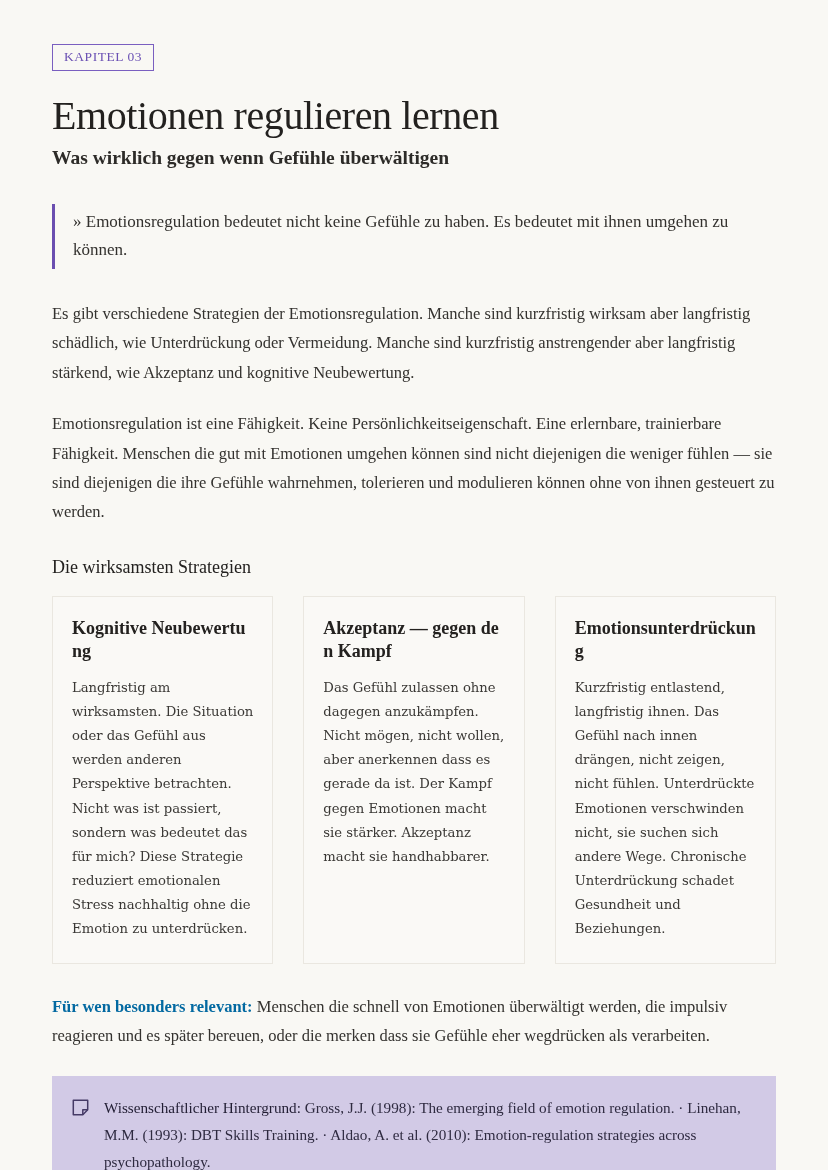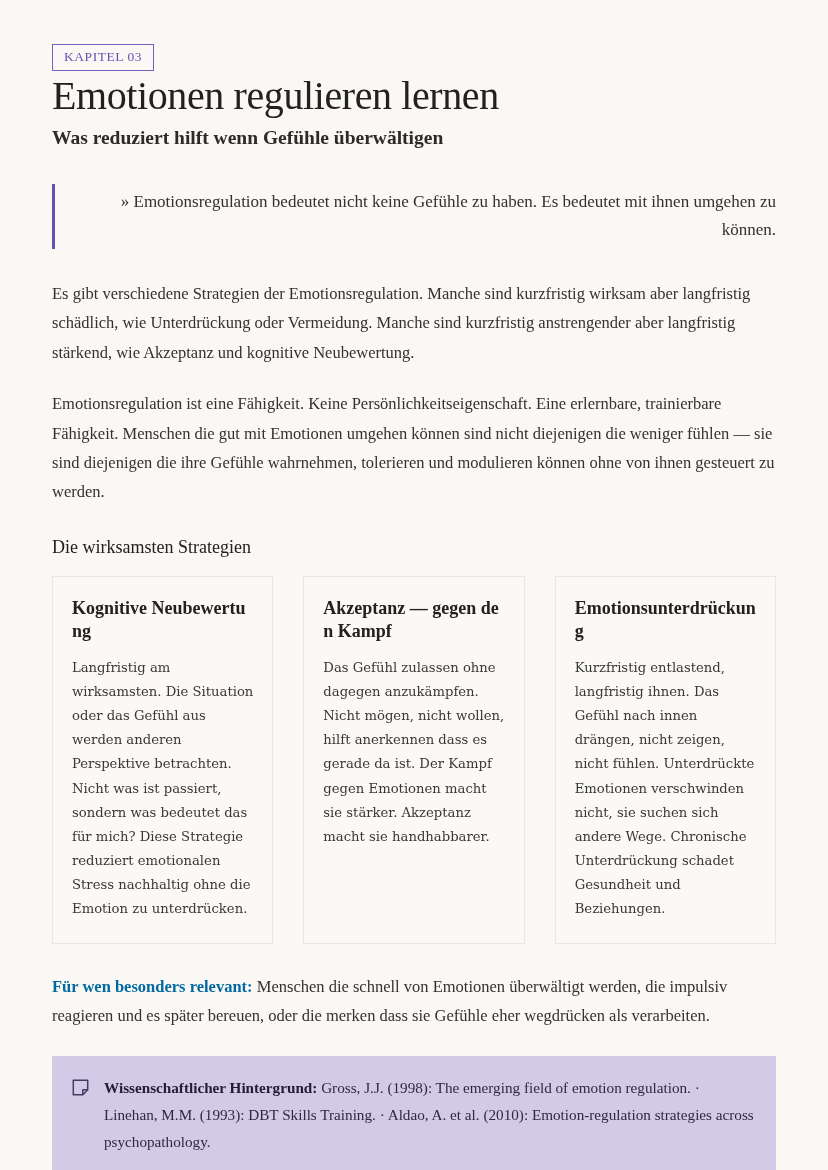--- a/index.html
+++ b/index.html
@@ -27,21 +27,21 @@
   
   .badge {
     display: inline-block;
     border: 1.5px solid #7a5fc0;
     color: #6b51b4;
     font-family: "Liberation Serif", serif;
     font-size: 13.5px;
     letter-spacing: 0.55px;
     padding: 5px 11px 6px 11px;
     line-height: 1;
-    margin-bottom: 3px;
+    margin-bottom: 23px;
   }
 
   
   .doc-title {
     font-family: "Liberation Serif", serif;
     font-weight: normal;
     font-size: 40px;
     line-height: 1.08;
     letter-spacing: -0.4px;
     margin: 0 0 9px 0;
@@ -54,21 +54,20 @@
     line-height: 1.25;
     margin: 0 0 34px 0;
     color: #2d2b28;
   }
 
   
   .quote {
     border-left: 3px solid #6b4fb0;
     padding: 4px 0 6px 18px;
     margin: 0 0 30px 0;
-    text-align: right;
   }
   .quote-text {
     font-family: "Liberation Serif", serif;
     font-size: 17px;
     line-height: 1.62;
     color: #33312e;
     margin: 0;
   }
 
   
@@ -151,51 +150,51 @@
   }
   .callout-icon svg { display: block; }
   .callout-text {
     font-family: "Liberation Serif", serif;
     font-size: 15.2px;
     line-height: 1.76;
     color: #2e2a40;
     margin: 0;
   }
   .callout-text b {
-    font-weight: bold;
+    font-weight: normal;
     color: #211d33;
   }
 </style>
 </head>
 <body>
 
 <div class="page">
 
   <div class="badge">KAPITEL 03</div>
 
   <h1 class="doc-title">Emotionen regulieren lernen</h1>
-  <h2 class="doc-subtitle">Was reduziert hilft wenn Gefühle überwältigen</h2>
+  <h2 class="doc-subtitle">Was wirklich gegen wenn Gefühle überwältigen</h2>
 
   <blockquote class="quote">
     <p class="quote-text">» Emotionsregulation bedeutet nicht keine Gefühle zu haben. Es bedeutet mit ihnen umgehen zu können.</p>
   </blockquote>
 
   <p class="body-p">Es gibt verschiedene Strategien der Emotionsregulation. Manche sind kurzfristig wirksam aber langfristig schädlich, wie Unterdrückung oder Vermeidung. Manche sind kurzfristig anstrengender aber langfristig stärkend, wie Akzeptanz und kognitive Neubewertung.</p>
   <p class="body-p">Emotionsregulation ist eine Fähigkeit. Keine Persönlichkeitseigenschaft. Eine erlernbare, trainierbare Fähigkeit. Menschen die gut mit Emotionen umgehen können sind nicht diejenigen die weniger fühlen — sie sind diejenigen die ihre Gefühle wahrnehmen, tolerieren und modulieren können ohne von ihnen gesteuert zu werden.</p>
 
   <h3 class="section-head">Die wirksamsten Strategien</h3>
 
   <div class="cards">
     <div class="card">
       <div class="card-title">Kognitive Neubewertung</div>
       <p class="card-body">Langfristig am wirksamsten. Die Situation oder das Gefühl aus werden anderen Perspektive betrachten. Nicht was ist passiert, sondern was bedeutet das für mich? Diese Strategie reduziert emotionalen Stress nachhaltig ohne die Emotion zu unterdrücken.</p>
     </div>
     <div class="card">
       <div class="card-title">Akzeptanz — gegen den Kampf</div>
-      <p class="card-body">Das Gefühl zulassen ohne dagegen anzukämpfen. Nicht mögen, nicht wollen, hilft anerkennen dass es gerade da ist. Der Kampf gegen Emotionen macht sie stärker. Akzeptanz macht sie handhabbarer.</p>
+      <p class="card-body">Das Gefühl zulassen ohne dagegen anzukämpfen. Nicht mögen, nicht wollen, aber anerkennen dass es gerade da ist. Der Kampf gegen Emotionen macht sie stärker. Akzeptanz macht sie handhabbarer.</p>
     </div>
     <div class="card">
       <div class="card-title">Emotionsunterdrückung</div>
       <p class="card-body">Kurzfristig entlastend, langfristig ihnen. Das Gefühl nach innen drängen, nicht zeigen, nicht fühlen. Unterdrückte Emotionen verschwinden nicht, sie suchen sich andere Wege. Chronische Unterdrückung schadet Gesundheit und Beziehungen.</p>
     </div>
   </div>
 
   <p class="relevance"><b>Für wen besonders relevant:</b><span> Menschen die schnell von Emotionen überwältigt werden, die impulsiv reagieren und es später bereuen, oder die merken dass sie Gefühle eher wegdrücken als verarbeiten.</span></p>
 
   <div class="callout">

